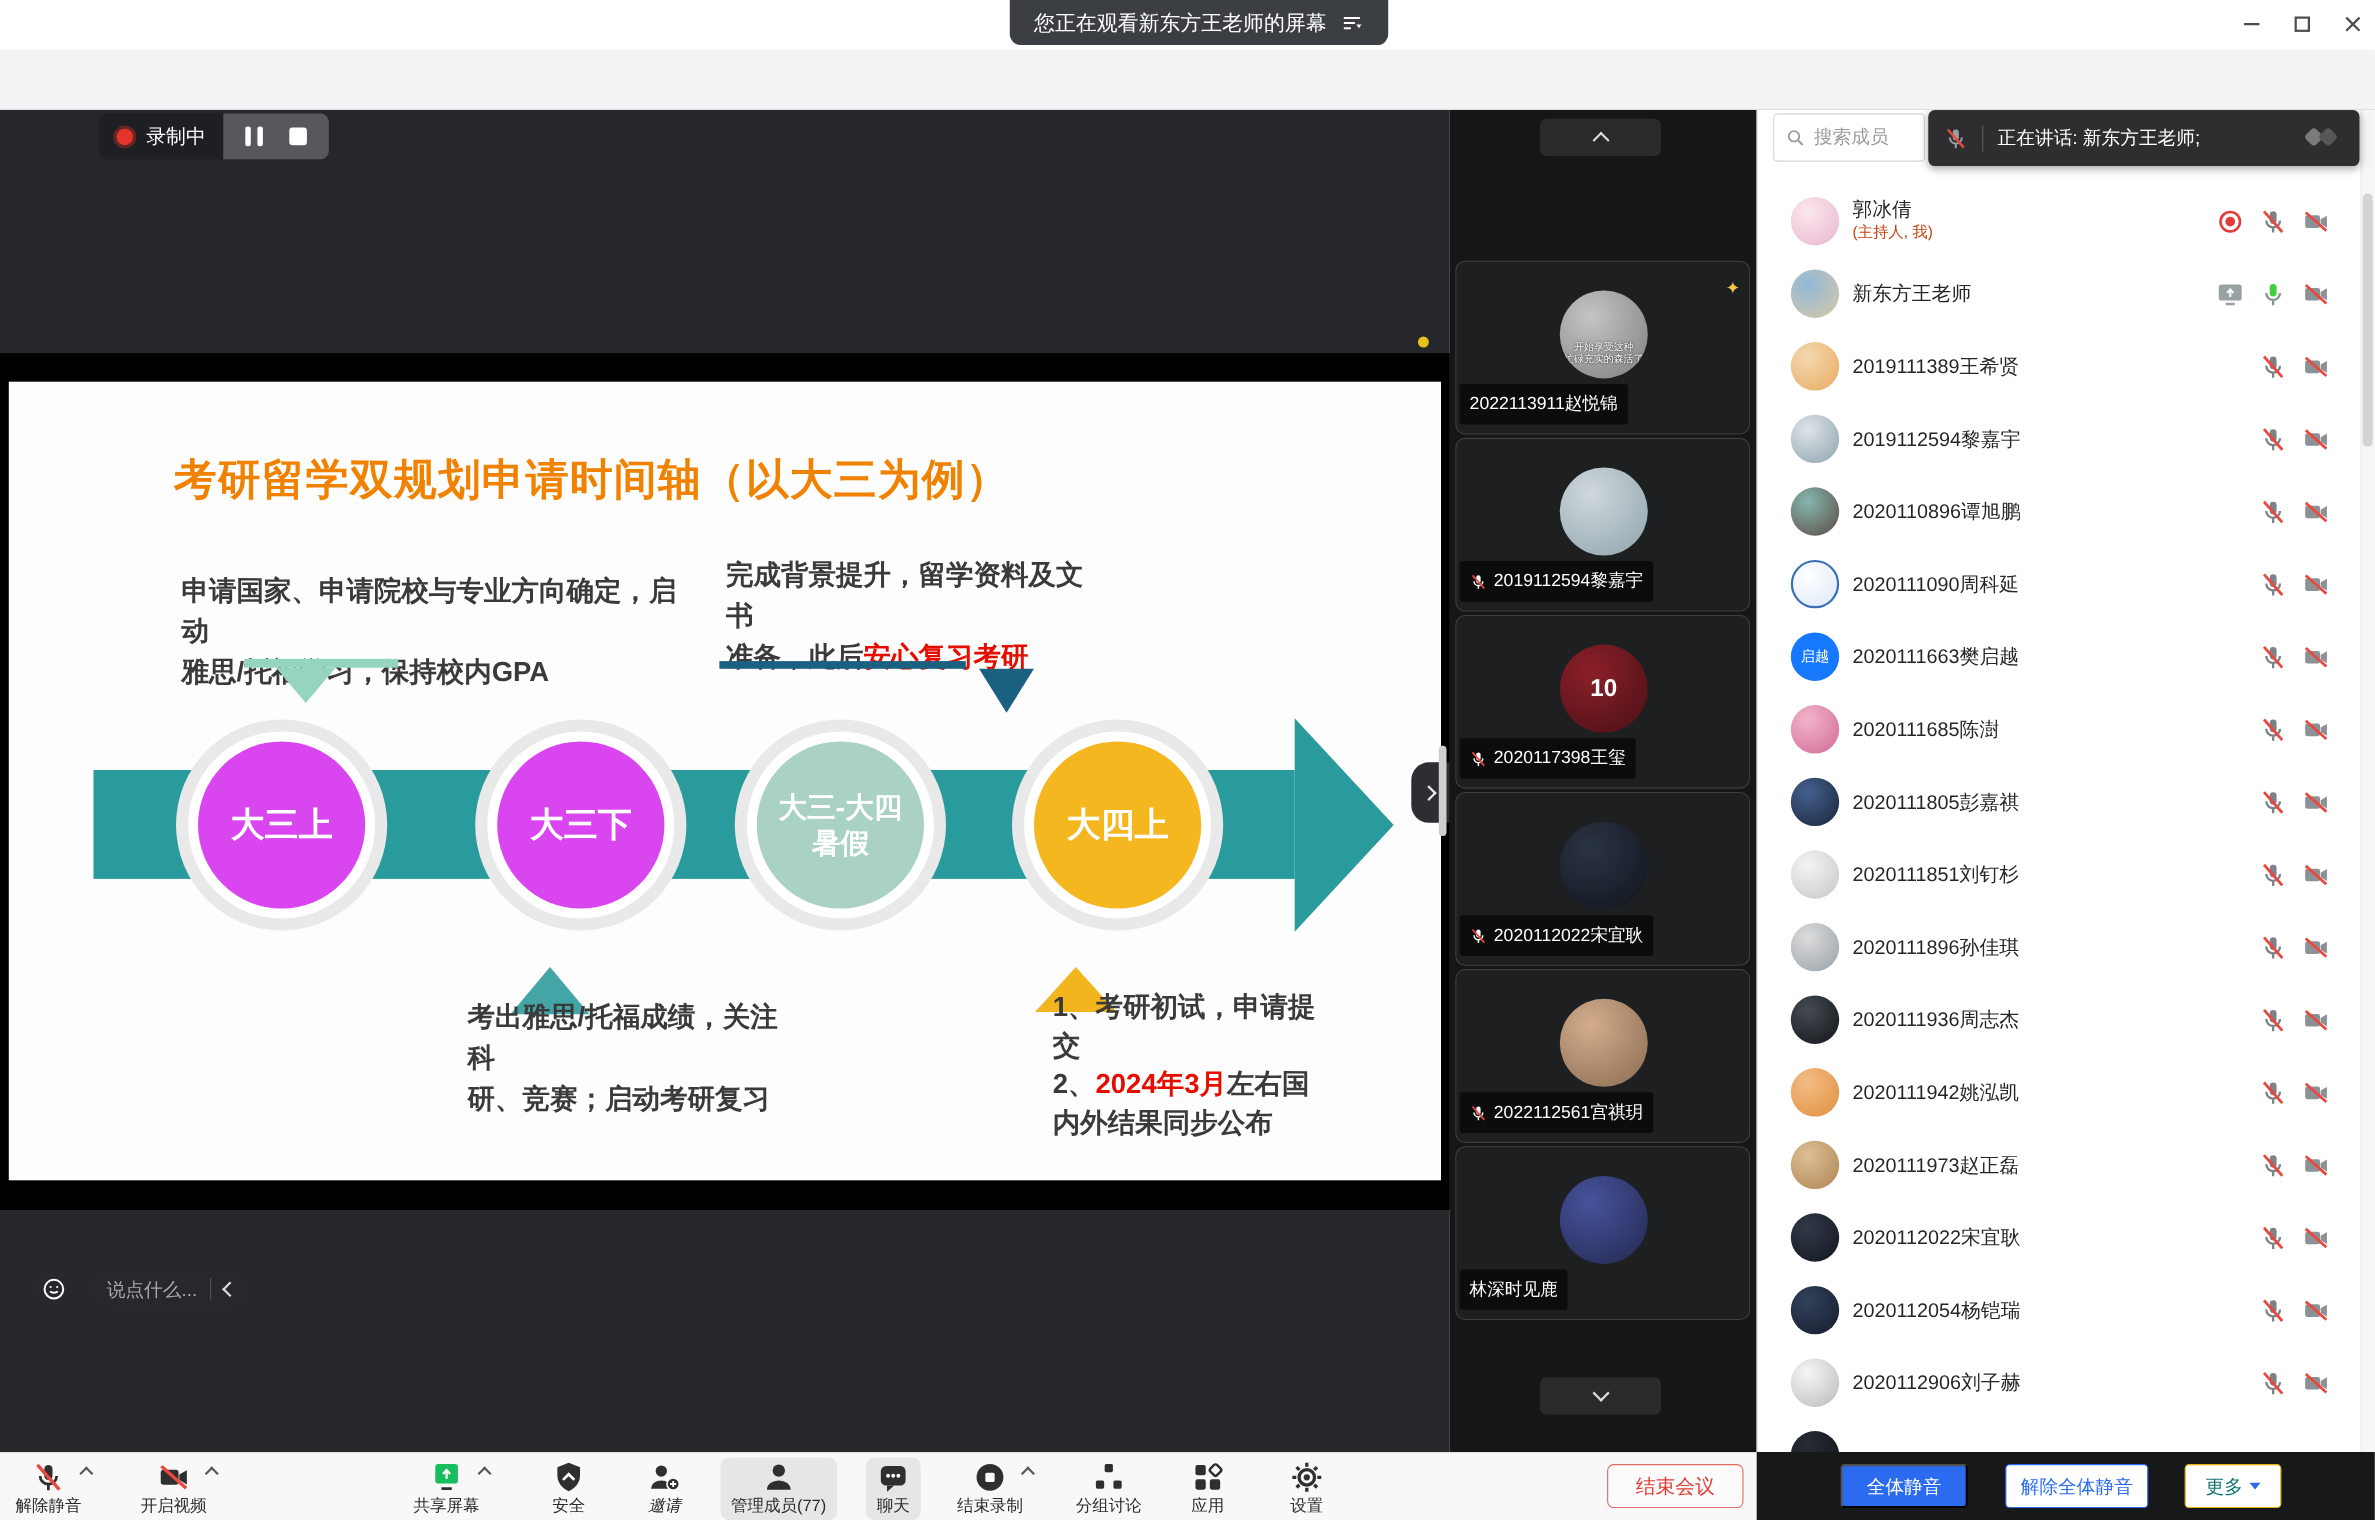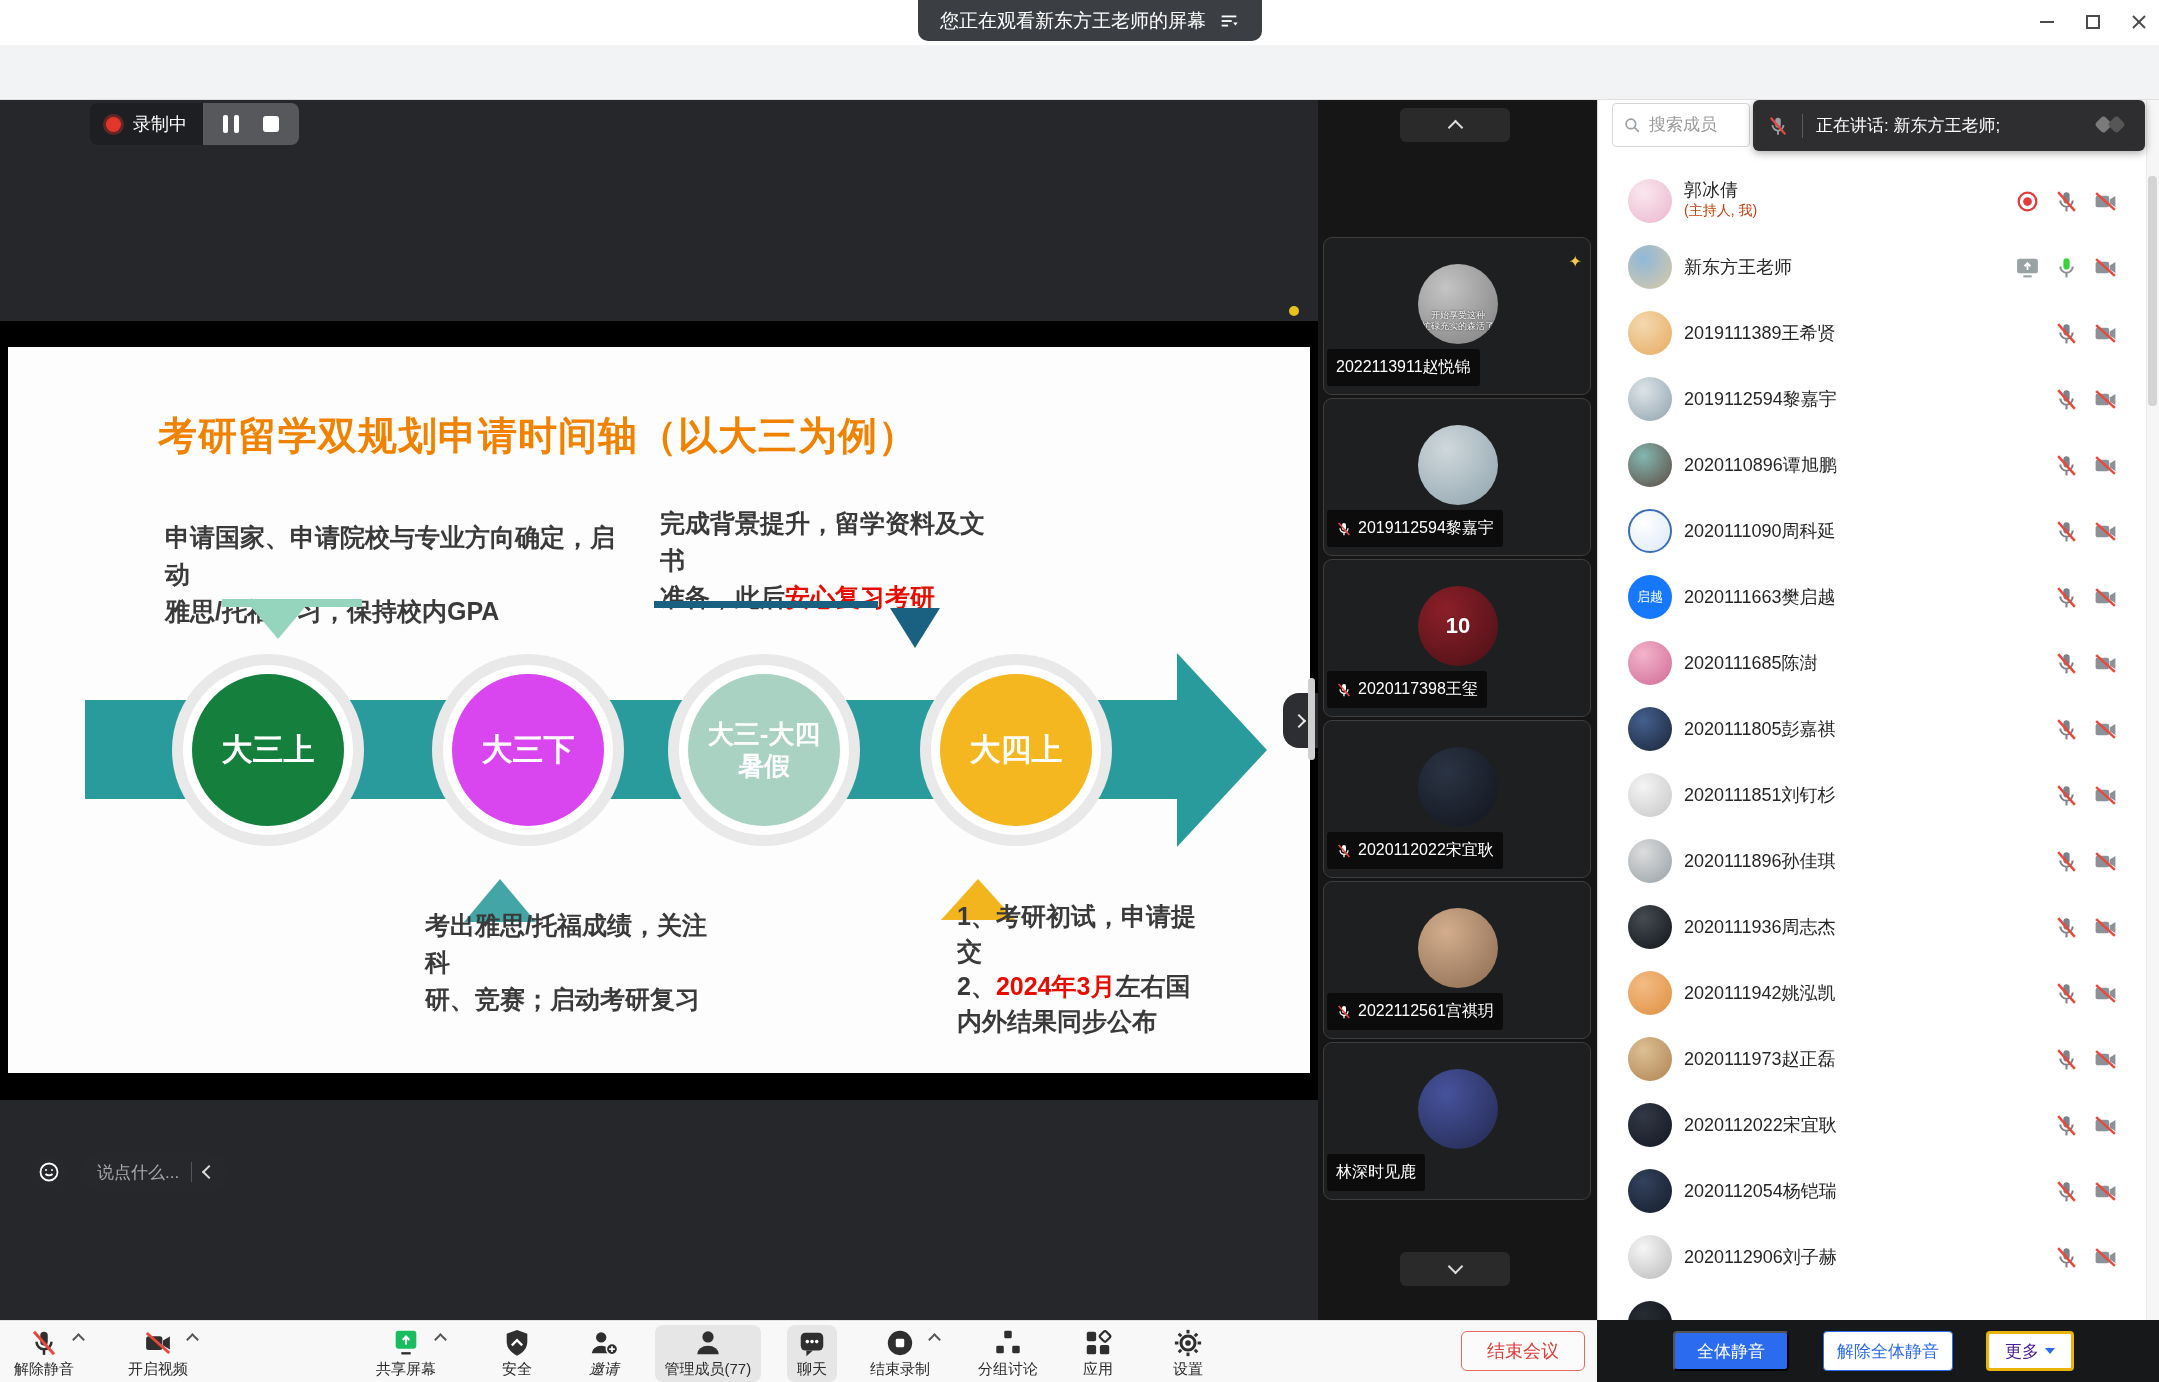--- a/index.html
+++ b/index.html
@@ -92,21 +92,21 @@
 
 #footerL{position:absolute;left:0;top:1320px;width:1597px;height:62px;background:#f8f8f8;border-top:1px solid #e2e2e2}
 #footerR{position:absolute;left:1597px;top:1320px;width:562px;height:62px;background:#17181a;display:flex;align-items:center}
 .tbitem{position:absolute;top:4px;display:flex;flex-direction:column;align-items:center;gap:2px;font-size:15px;color:#2b2b2b;padding:3px 10px;border-radius:8px}
 .tbitem.active{background:#e6e6e6}
 .tbchev{position:absolute;top:14px;width:9px;height:9px;border-left:2px solid #555;border-top:2px solid #555;transform:rotate(45deg)}
 #endBtn{position:absolute;left:1461px;top:1331px;width:124px;height:40px;background:#fbfbfb;border:1px solid #e46a62;border-radius:6px;color:#e13c36;font-size:18px;display:flex;align-items:center;justify-content:center}
 .fbtn{height:40px;border-radius:4px;font-size:17px;display:flex;align-items:center;justify-content:center;gap:6px}
 #muteAll{position:absolute;left:76px;width:116px;background:#2b6bf0;color:#fff}
 #unmuteAll{position:absolute;left:226px;width:130px;background:#fff;border:1px solid #2b6bf0;color:#2b6bf0}
-#moreBtn{position:absolute;left:389px;width:88px;background:#fff;border:3px solid #eab308;color:#4c1d95}
+#moreBtn{position:absolute;left:389px;width:88px;background:#fff;border:1px solid #eab308;color:#0f766e}
 .caret-blue{width:0;height:0;border-left:5px solid transparent;border-right:5px solid transparent;border-top:6px solid #2b6bf0}
 </style>
 </head>
 <body>
 
 <div id="app">
 
   <div id="titlebar">
     <div id="banner">
       <span>您正在观看新东方王老师的屏幕</span>
@@ -233,21 +233,21 @@
           <div>完成背景提升，留学资料及文书</div>
           <div><span>准备，此后</span><span class="red">安心复习考研</span></div>
         </div>
         <div id="bar-green"></div>
         <div id="tri-green"></div>
         <div id="bar-teal"></div>
         <div id="tri-teal"></div>
         <div id="band"></div>
         <div id="bandhead"></div>
         <div id="milestones">
-            <div class="mcircle" style="left: 184px; background: #15803d; justify-content: center;">
+            <div class="mcircle" style="left: 172px; background: #d946ef; justify-content: center;">
               <div>大三上</div>
             </div>
             <div class="mcircle" style="left: 444px; background: #d946ef;">
               <div>大三下</div>
             </div>
             <div class="mcircle small" style="left: 680px; background: rgb(169, 210, 195);">
               <div>大三-大四</div>
               <div>暑假</div>
             </div>
             <div class="mcircle" style="left: 932px; background: rgb(244, 183, 31);">

